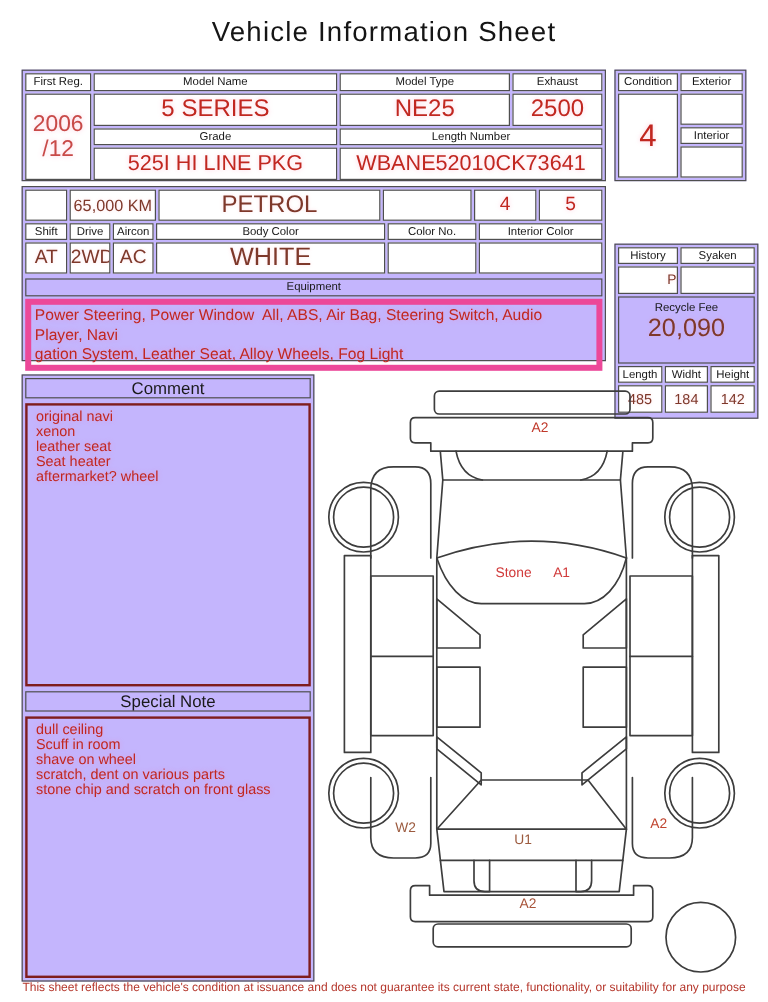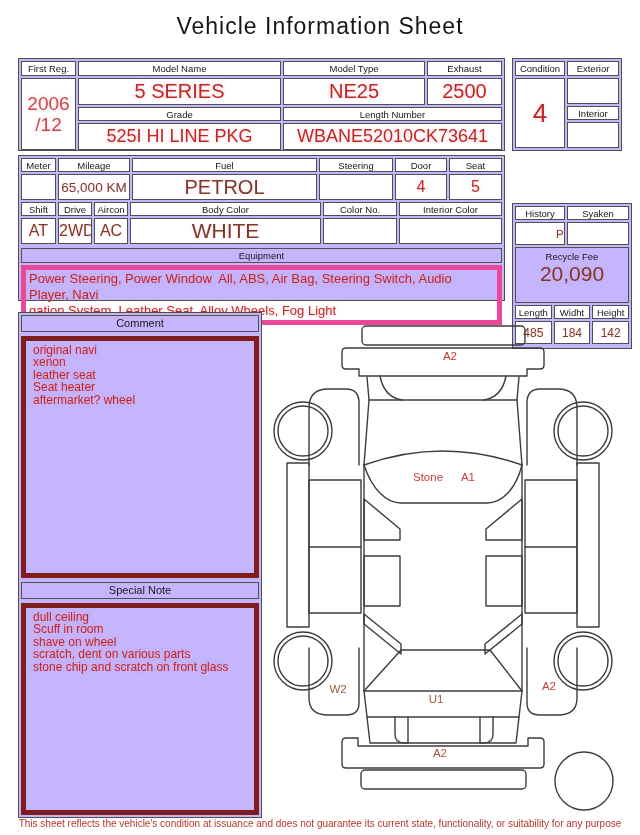--- a/index.html
+++ b/index.html
@@ -16,22 +16,22 @@
   .red{color:#c12720;text-shadow:0 0 4px rgba(255,130,170,.40);}
   .pinkred{color:#c84a48;text-shadow:0 0 4px rgba(255,140,180,.45);}
   .maroon{color:#7e382a;text-shadow:0 0 3px rgba(255,150,170,.30);}
   .v20{font-size:20px;margin-left:12px;} .v18{font-size:18px;} .v16{font-size:16px;} .v21{font-size:21px;}
   .v13{font-size:13.5px;} .v11{font-size:11.5px;} .v15{font-size:12px;} .v26{font-size:26px;}
   .eqline{font-size:13px;line-height:16px;text-align:left;white-space:pre-wrap;}
   .equipbody{margin:2px;border:5px solid #ec4899;min-height:36px;padding:1px 3px;}
   .firstreg{line-height:21px;font-size:19px;}
   .commentwrap{display:flex;flex-direction:column;}
   .cboxhead{margin:2px;border:1px solid #4f4f4f;height:15px;line-height:15px;
-            text-align:center;font-size:11px;flex:0 0 auto;}
-  .cboxbody{margin:2px;border:5px solid #7f1d1d;padding:3px 7px;text-align:left;}
+            text-align:center;font-size:14px;flex:0 0 auto;}
+  .cboxbody{margin:2px;border:2px solid #7f1d1d;padding:3px 7px;text-align:left;}
   .noteline{font-size:12px;line-height:12.4px;}
   .footer{position:absolute;left:0;top:818px;width:640px;text-align:center;
           font-size:10px;color:#b5372c;}
   .recycle-label{font-size:9.5px;color:#161616;padding-top:3px;}
   .diagram{position:absolute;left:268px;top:313px;}
   .dlabel{font-size:11.5px;font-family:"Liberation Sans",sans-serif;}
 </style>
 </head>
 <body>
 
@@ -104,28 +104,20 @@
     <table class="grid">
       <colgroup>
           <col style="width:35px">
           <col style="width:72px">
           <col style="width:185px">
           <col style="width:74px">
           <col style="width:52px">
           <col>
         </colgroup>
       <tbody>
-          <tr>
-        <th style="height:12px;">Meter</th>
-        <th>Mileage</th>
-        <th>Fuel</th>
-        <th>Steering</th>
-        <th>Door</th>
-        <th>Seat</th>
-      </tr>
       <tr>
         <td style="height:24px;"></td>
         <td class="maroon v13">65,000 KM</td>
         <td class="maroon v20">PETROL</td>
         <td></td>
         <td class="red v16">4</td>
         <td class="red v16">5</td>
       </tr>
     </tbody>
       </table>

